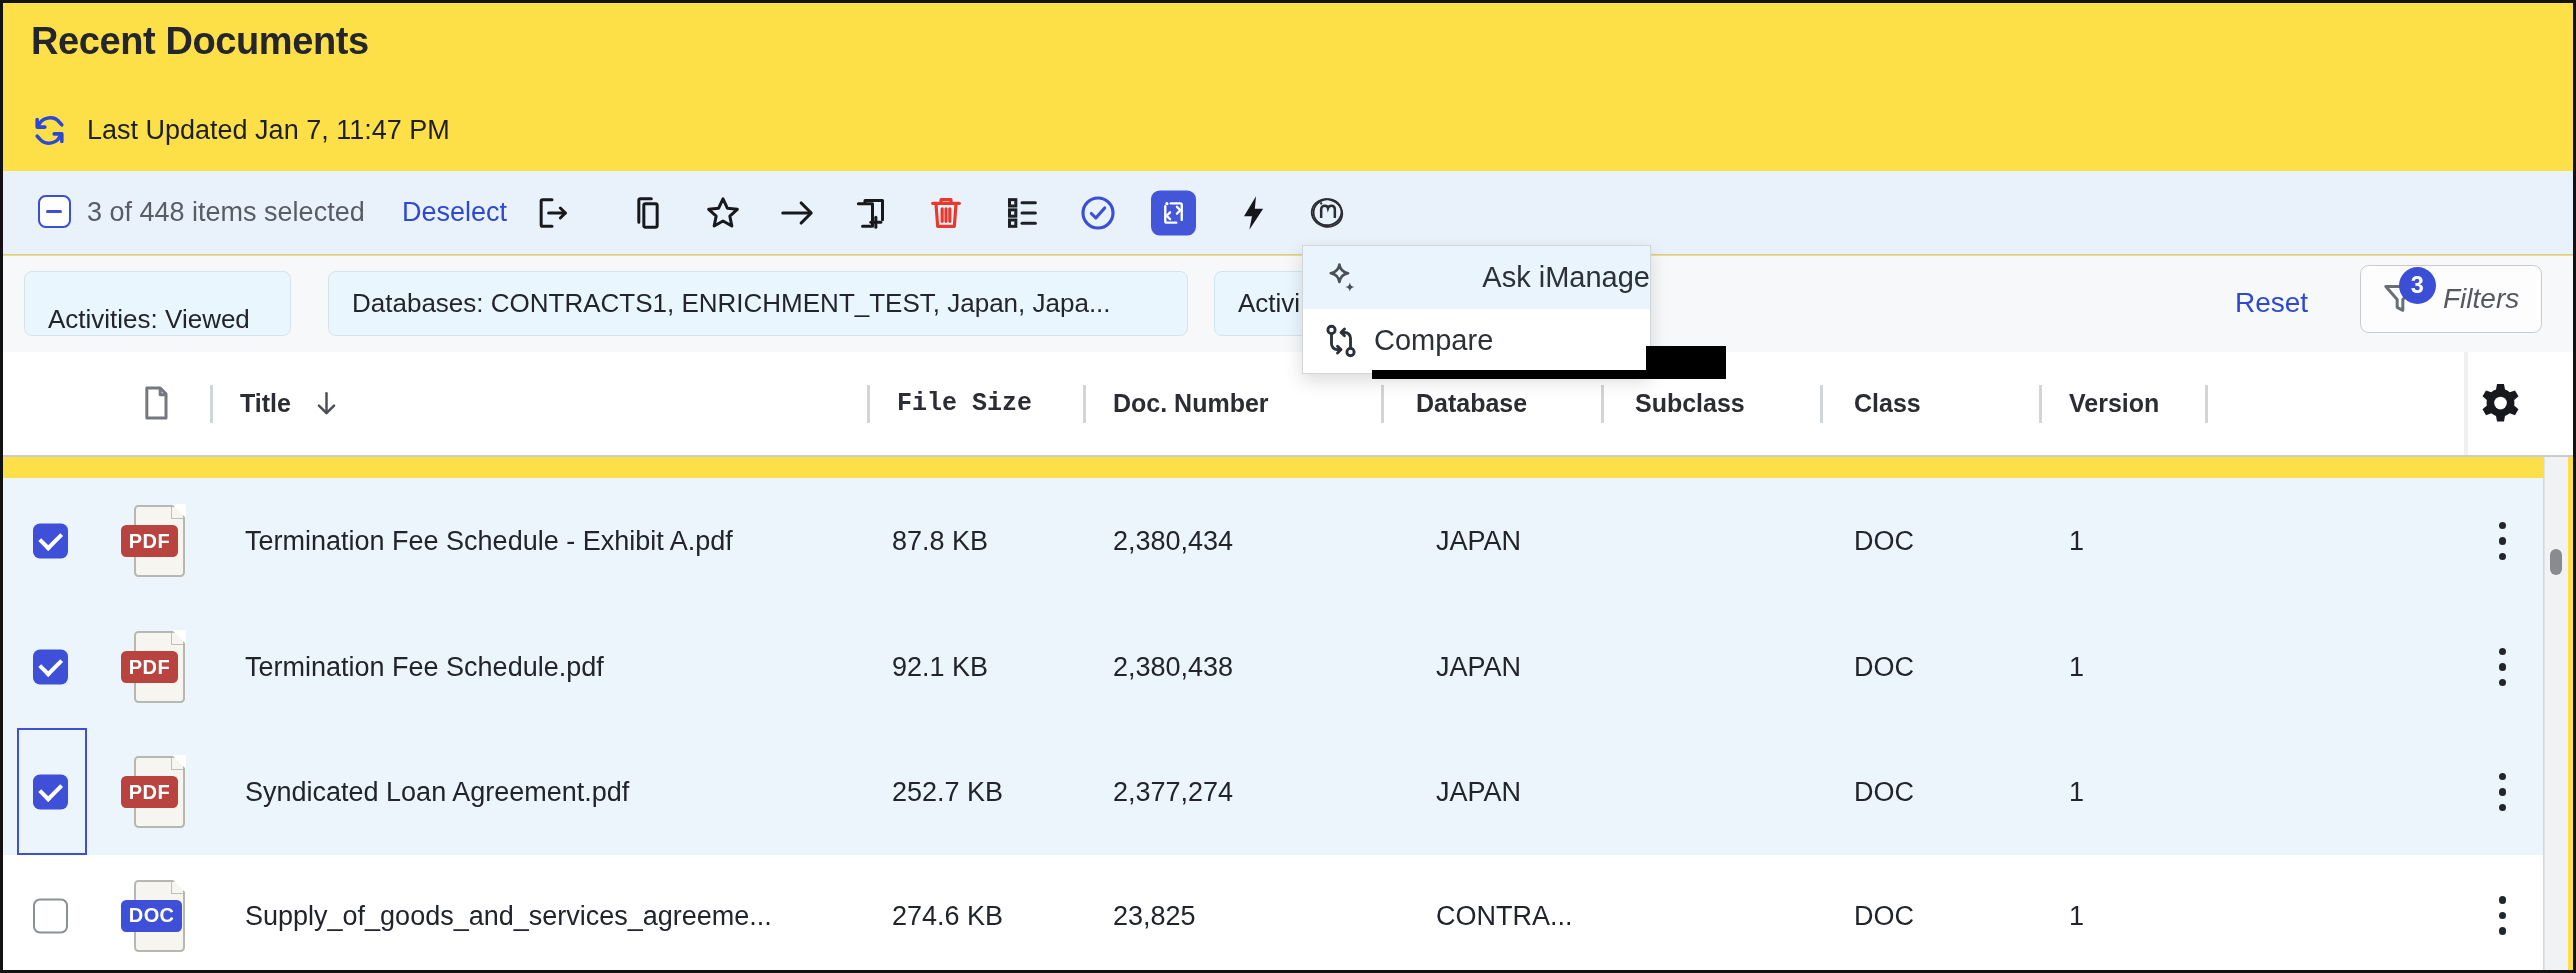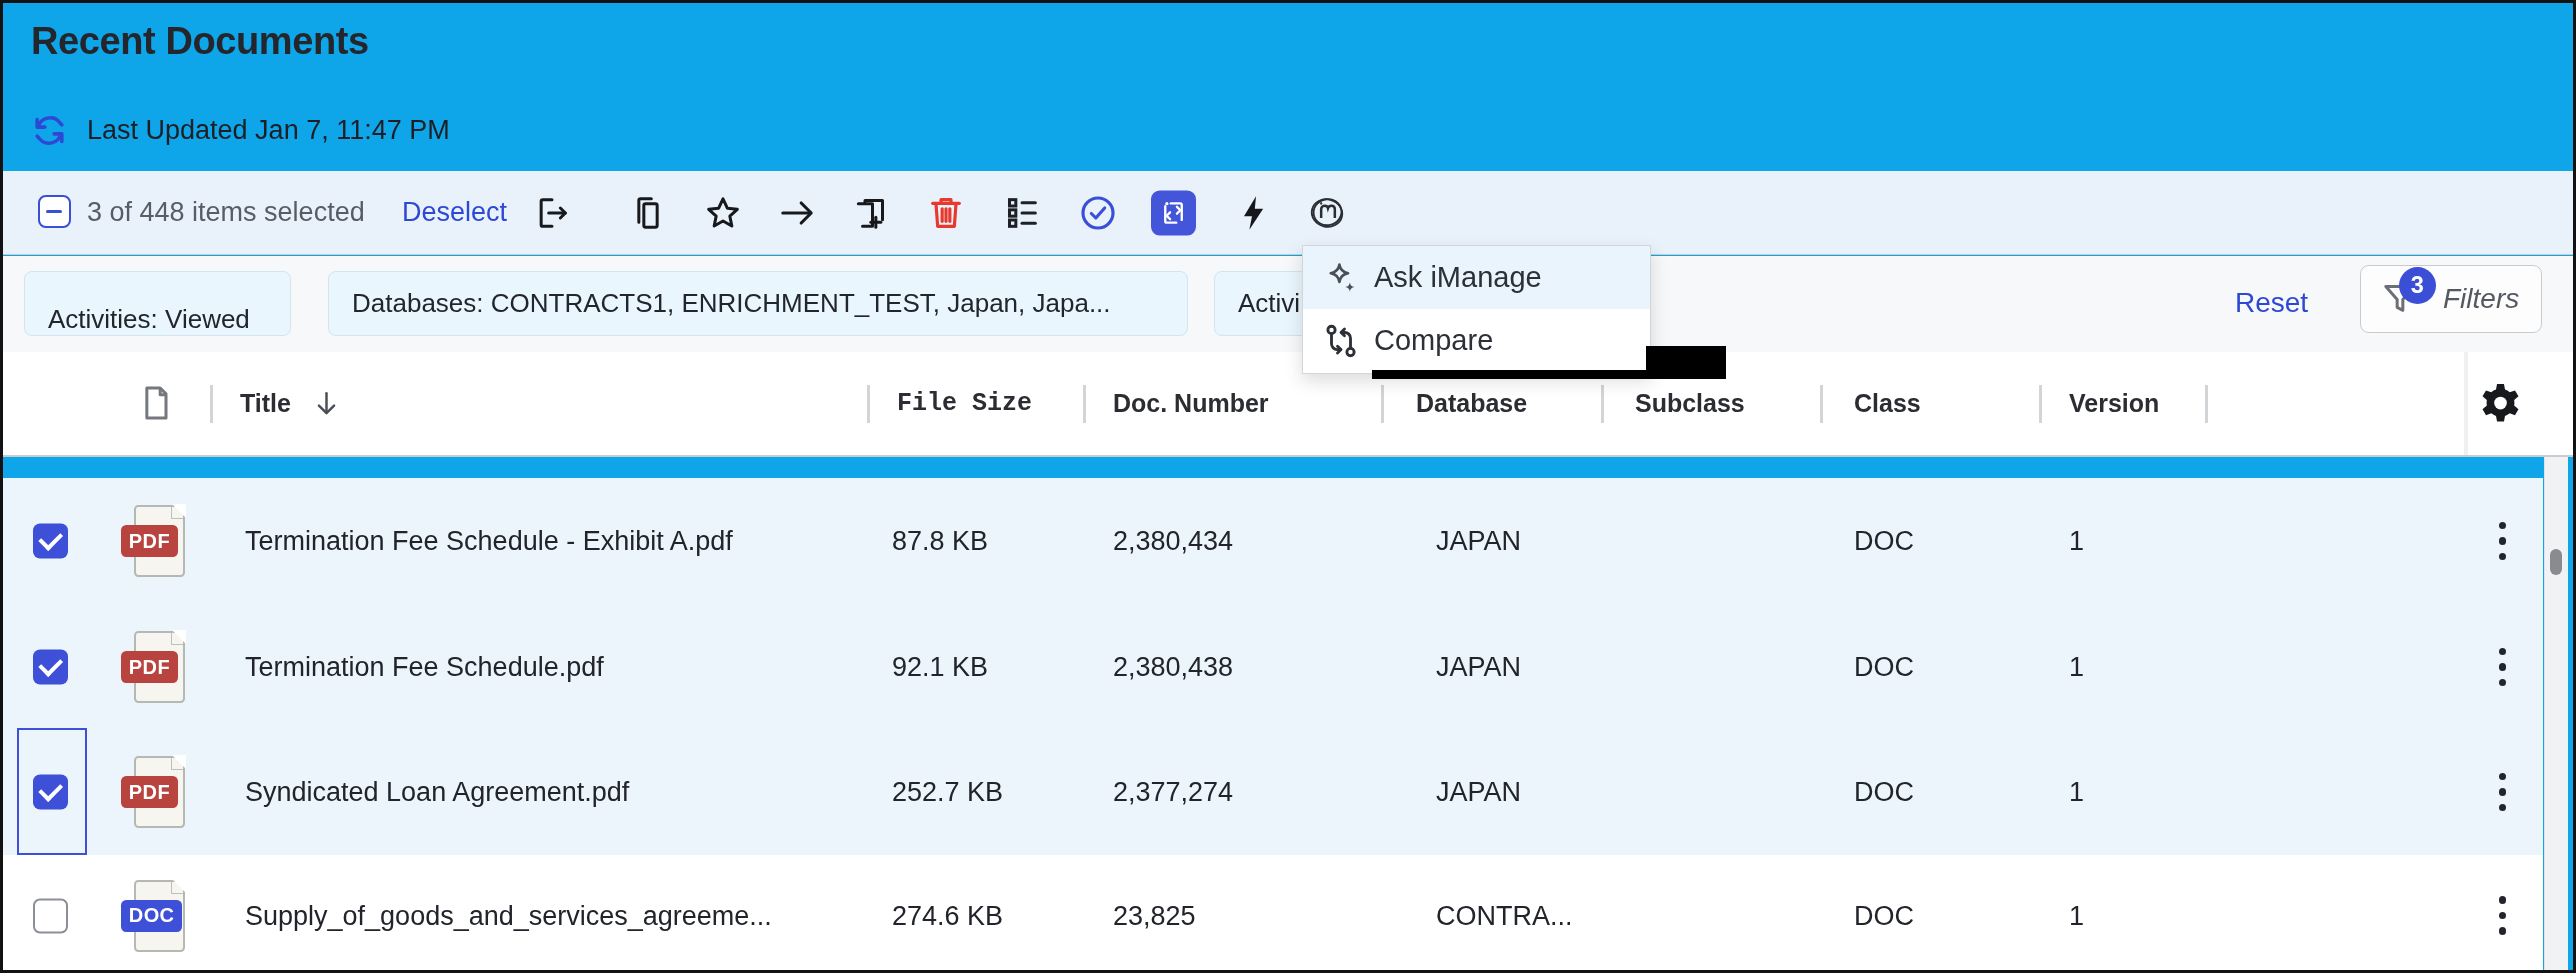--- a/index.html
+++ b/index.html
@@ -1,18 +1,18 @@
 <!DOCTYPE html>
 <html style="font-size:14px"><head>
 <meta charset="utf-8">
 <style>
   html,body{margin:0;padding:0;background:#ffffff;}
   .app{
     position:relative;width:2576px;height:973px;box-sizing:border-box;
-    border:3.5px solid #121212;background:#0ea5e9;overflow:hidden;
+    border:3.5px solid #121212;background:#fde047;overflow:hidden;
     font-family:"Liberation Sans", sans-serif;color:#22252c;
   }
   
   .page-title{position:absolute;left:28px;top:17.4px;font-size:38px;font-weight:700;color:#25252c;letter-spacing:-0.4px;}
   .updated-row{position:absolute;left:28px;top:106px;height:42px;display:flex;align-items:center;gap:19px;}
   .updated-text{font-size:27px;color:#1d1f26;}
   
   .toolbar{position:absolute;left:0;top:168px;width:2576px;height:83px;background:#e9f2fb;border-bottom:1.7px solid #c9ccd0;}
   .tb-check{position:absolute;left:35px;top:24.4px;width:33px;height:33px;box-sizing:border-box;border:2.6px solid #3b4fd6;border-radius:7.8px;background:#ffffff;}
   .tb-check::after{content:"";position:absolute;left:6.1px;top:12.2px;width:15.7px;height:3.5px;background:#3b4fd6;border-radius:1.7px;}
@@ -62,21 +62,21 @@
   .filetile::after{content:"";position:absolute;right:-2.6px;top:-2.6px;width:0;height:0;border-style:solid;border-width:0 14px 14px 0;border-color:transparent #ffffff transparent transparent;box-shadow:-0.9px 0.9px 0 #b6b9b3;}
   .badge{position:absolute;left:-15px;top:18.3px;padding:4.4px 7.8px;border-radius:5.2px;color:#ffffff;font-size:20px;font-weight:700;letter-spacing:0.4px;}
   .badge.pdf{background:#b9433f;}
   .badge.doc{background:#3d50d7;}
   .kebab{position:absolute;left:2482px;top:50%;transform:translateY(-50%);width:35px;height:52px;display:flex;flex-direction:column;align-items:center;justify-content:center;gap:7.8px;cursor:pointer;}
   .kebab i{width:7.8px;height:7.8px;border-radius:50%;background:#22252c;}
   
   .menu{position:absolute;left:1299px;top:242px;width:349px;height:129px;box-sizing:border-box;background:#ffffff;border:1.7px solid #d3d6d9;
         box-shadow:0 7px 17.4px rgba(0,0,0,0.14);z-index:40;}
   .menu-item{position:relative;height:63px;display:flex;align-items:center;cursor:pointer;}
-  .menu-item.hl{background:#e9f4fc;}
+  .menu-item.hl{background:#e9f4fc;justify-content:space-between;}
   .menu-item svg{width:38px;height:38px;margin-left:19px;}
   .menu-label{margin-left:14px;font-size:29px;color:#2c3037;}
   
   .redact-bar{position:absolute;left:1369px;top:367px;width:349px;height:8.7px;background:#000;z-index:50;}
   .redact-block{position:absolute;left:1643px;top:343px;width:80px;height:33px;background:#000;z-index:50;}
   
   .vtrack{position:absolute;left:2541px;top:454px;width:23px;height:515px;background:#f1f2f3;border-left:0.9px solid #e2e3e4;}
   .vthumb{position:absolute;left:5.2px;top:92px;width:12.2px;height:26px;border-radius:6.1px;background:#898b8e;cursor:pointer;}
 </style>
 </head>

